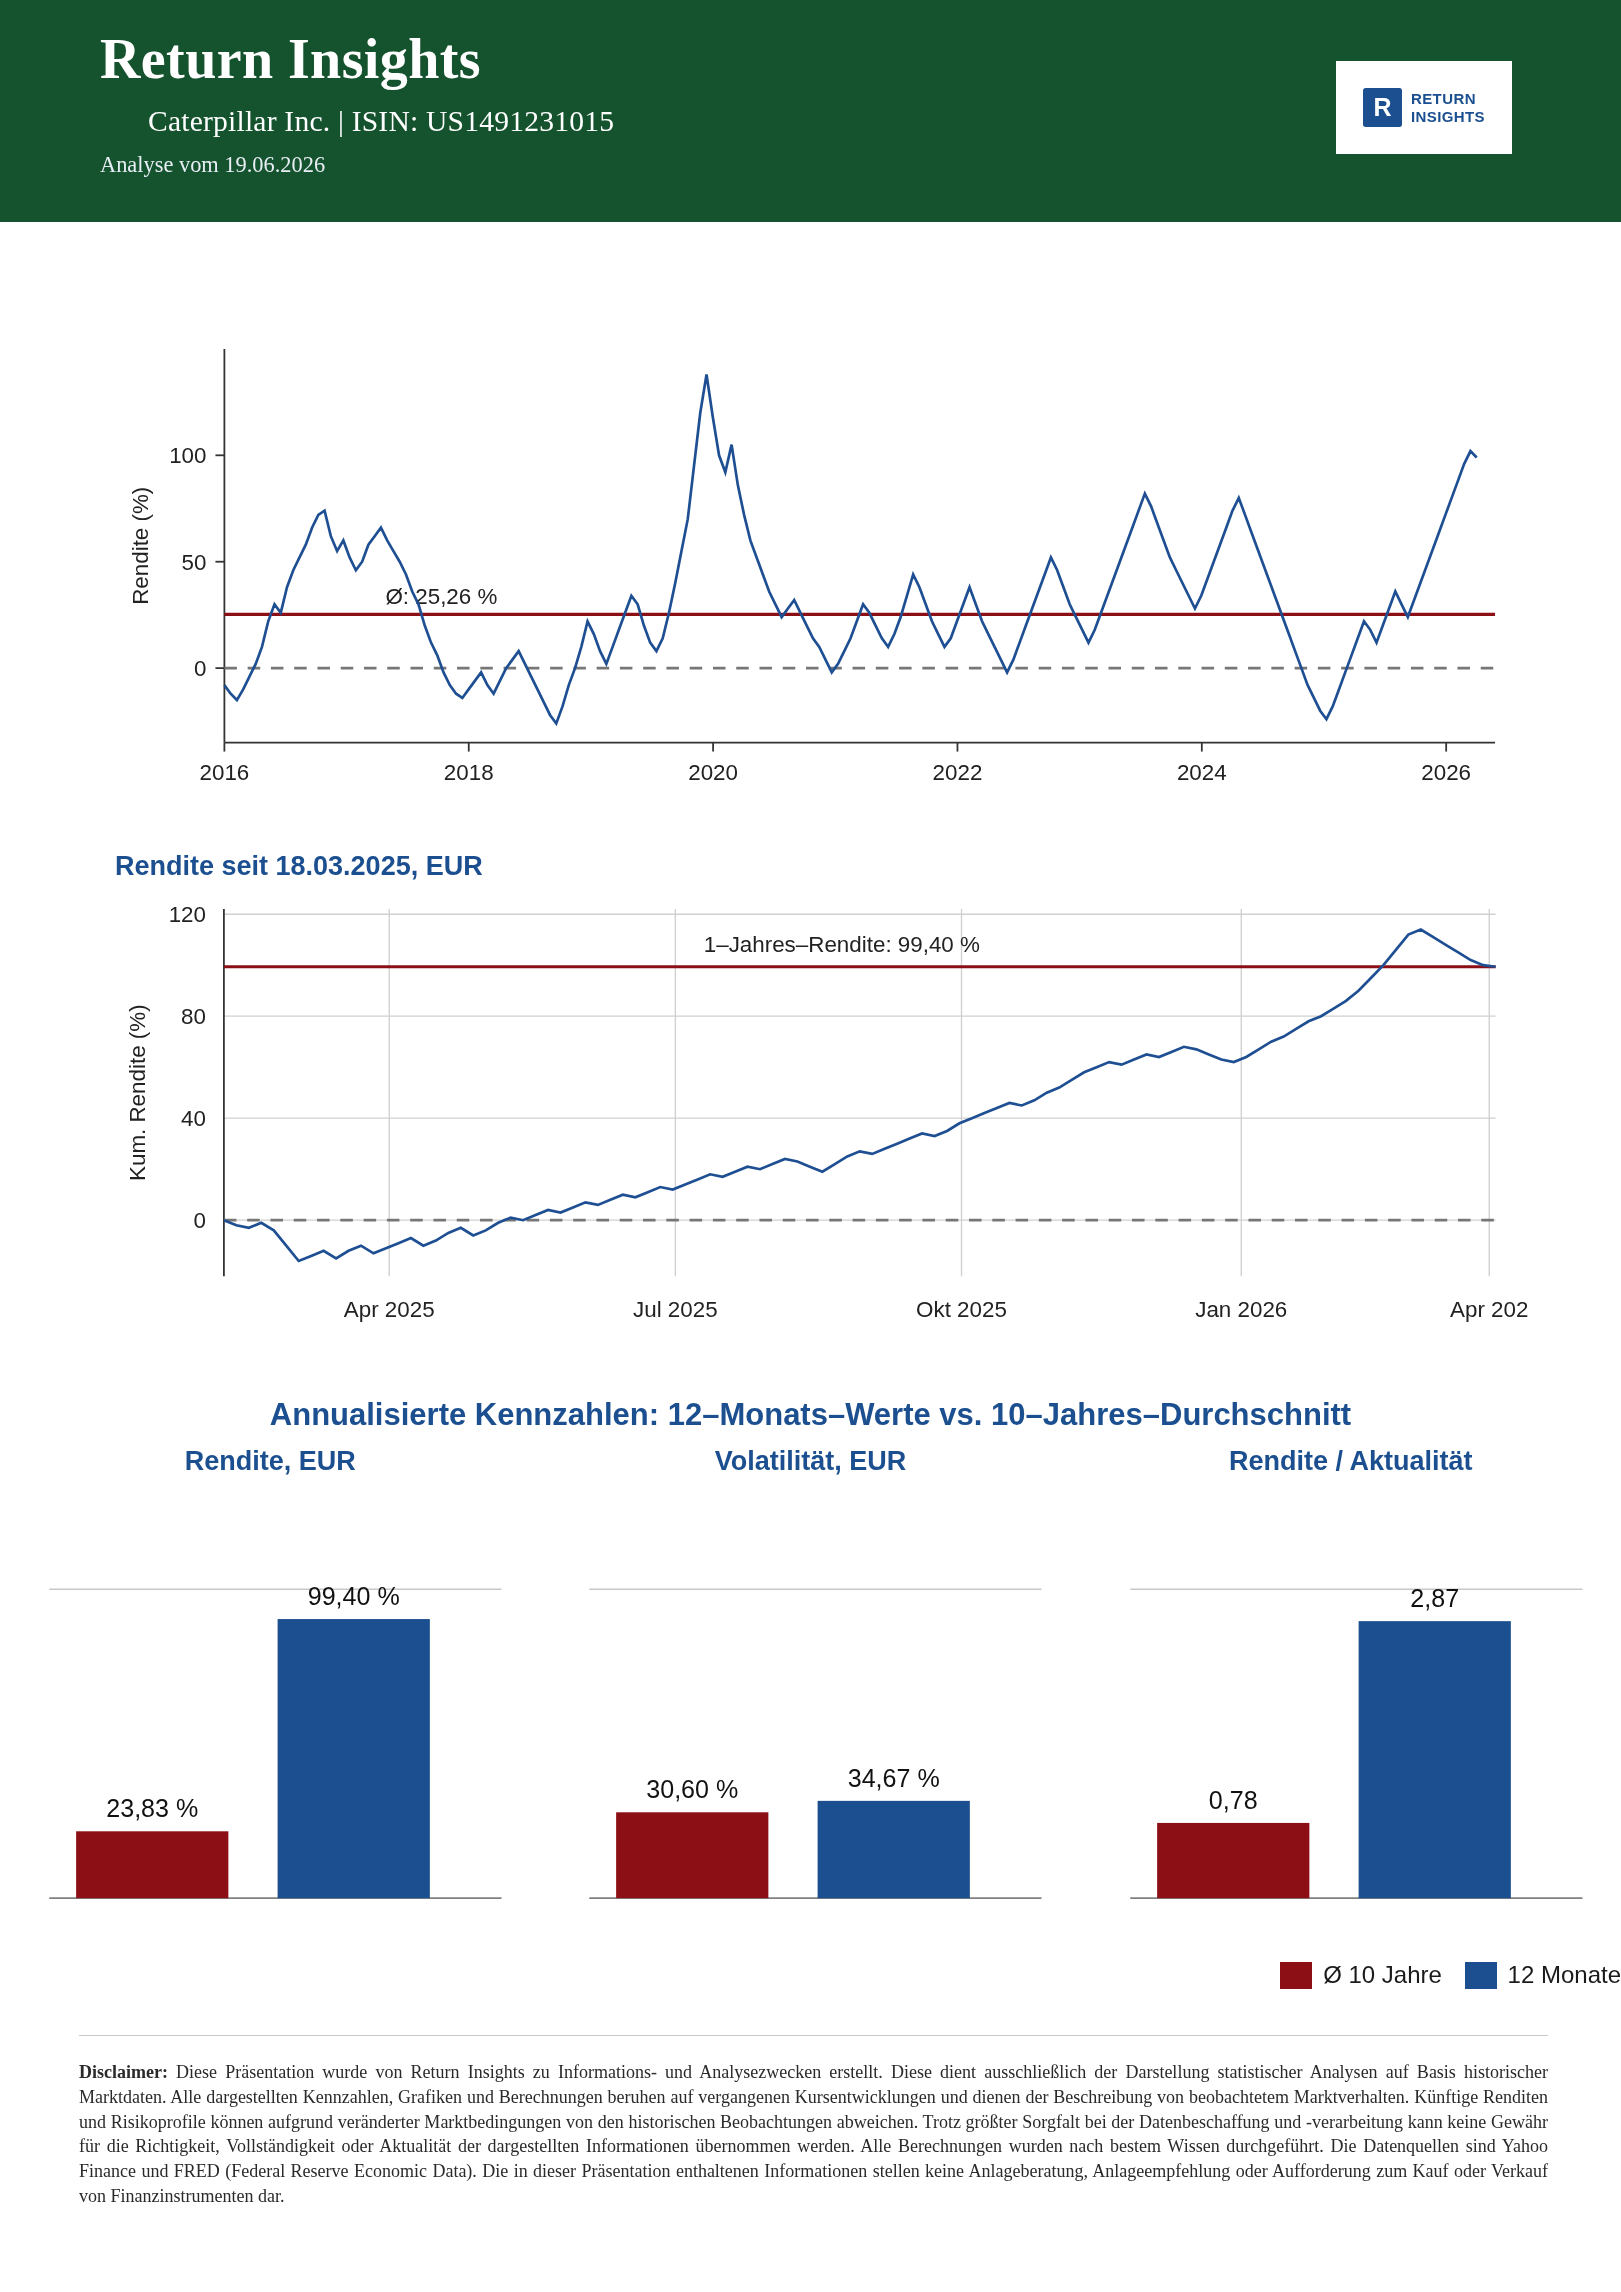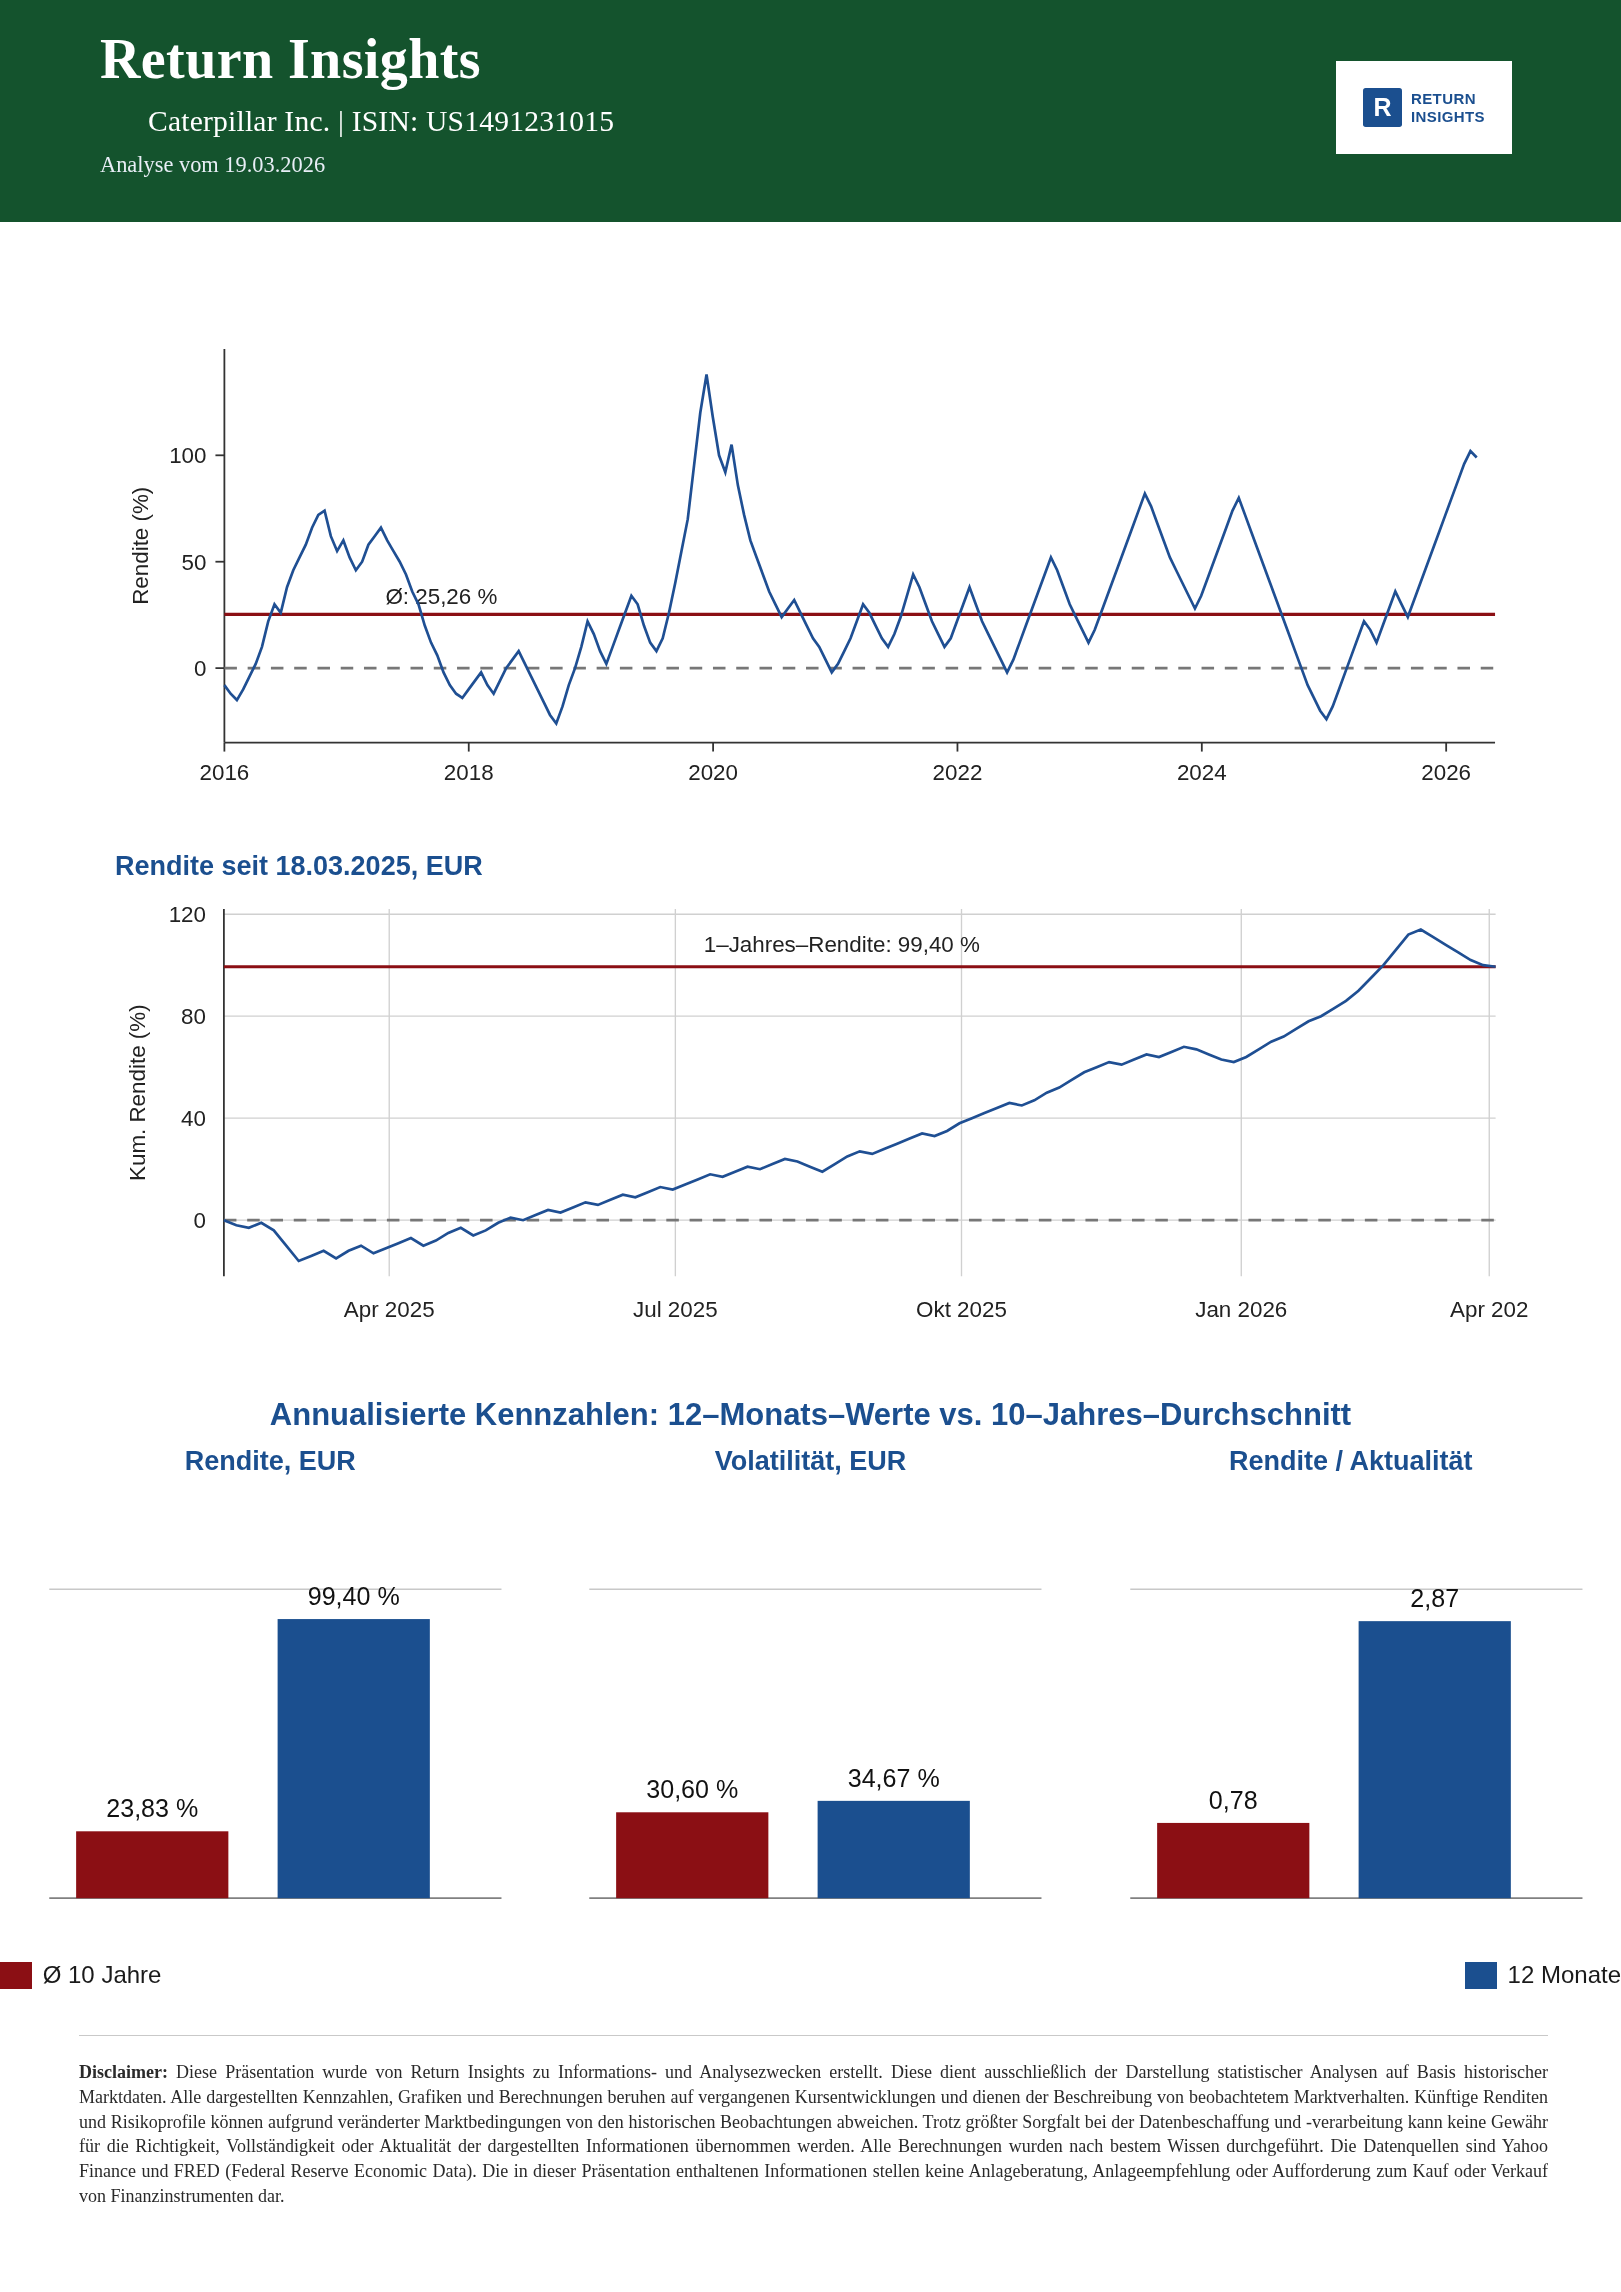--- a/index.html
+++ b/index.html
@@ -139,21 +139,21 @@
     height: 394px;
     display: flex;
   }
   .bar-chart-cell { flex: 1 1 0; position: relative; }
   .legend {
     position: absolute;
     top: 1961px;
     left: 0;
     width: 1621px;
     display: flex;
-    justify-content: space-between;
+    justify-content: flex-end;
     align-items: center;
     gap: 23px;
     font-family: "Liberation Sans", sans-serif;
     font-size: 24px;
   }
   .legend-item { display: flex; align-items: center; gap: 10.7px; }
   .legend-swatch { width: 32px; height: 27px; display: inline-block; }
 
   
   .disclaimer {
@@ -178,21 +178,21 @@
   }
 </style>
 </head>
 <body>
 
 <div class="page">
 
   <div class="header">
     <div class="header-title">Return Insights</div>
     <div class="header-sub">Caterpillar Inc. | ISIN: US1491231015</div>
-    <div class="header-date">Analyse vom 19.03.2026</div>
+    <div class="header-date">Analyse vom 19.06.2026</div>
     <div class="logo-box">
       <div class="logo-mark">R</div>
       <div class="logo-text">
         <div>RETURN</div>
         <div>INSIGHTS</div>
       </div>
     </div>
   </div>
 
 

